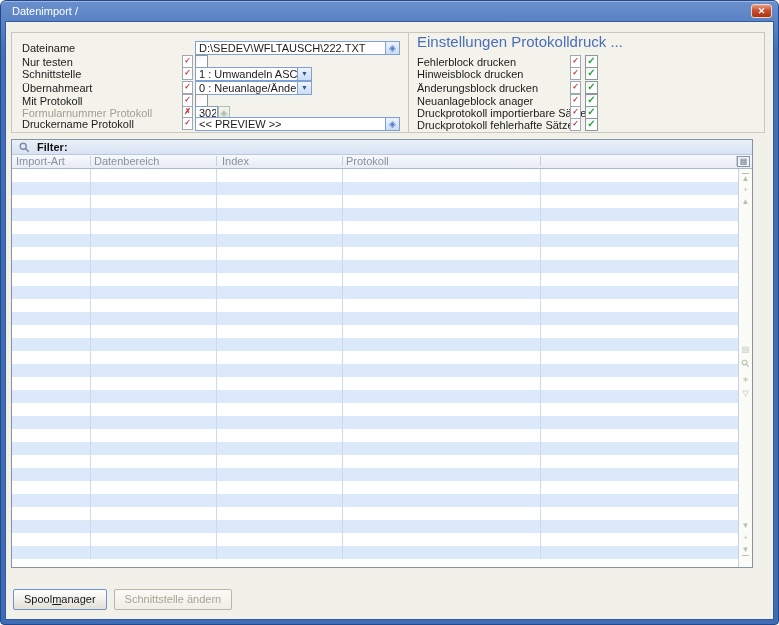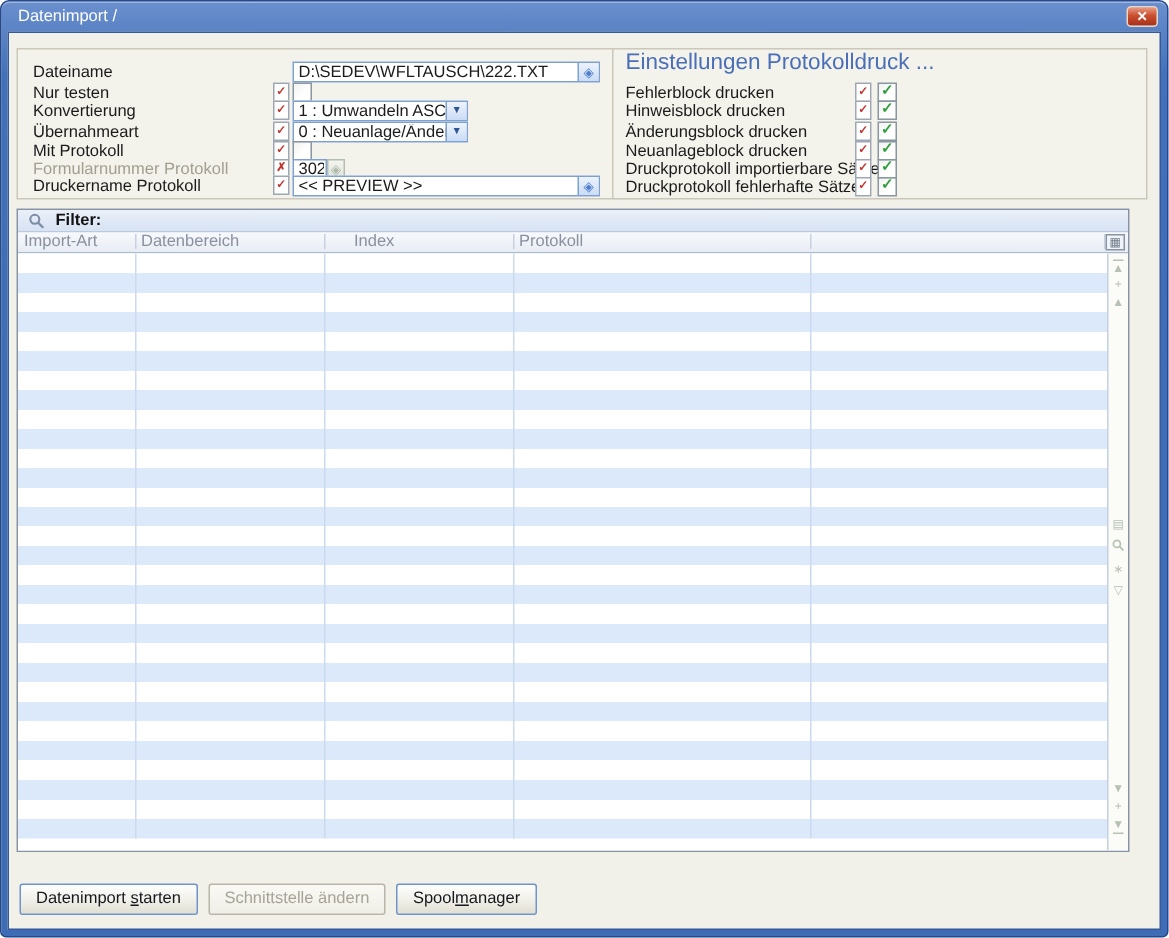--- a/index.html
+++ b/index.html
@@ -45,21 +45,21 @@
   .spin-btn{position:absolute;left:206px;top:0;width:12px;height:14px;border:1px solid #B5BDB0;background:linear-gradient(180deg,#F2F4EE,#E2E5DC);box-sizing:border-box;text-align:center;cursor:pointer;}
   .spin-btn span{display:block;font-size:9px;line-height:12px;color:#AEB9AC;}
 
   
   .filter-panel{position:absolute;left:5px;top:117px;width:742px;height:429px;border:1px solid #8793A3;background:#fff;box-sizing:border-box;}
   .filter-bar{position:absolute;left:0;top:0;right:0;height:14px;background:linear-gradient(180deg,#EAF0F9,#D7E2F3);border-bottom:1px solid #BCC9DE;padding-left:44px;}
   .filter-label{position:absolute;left:25px;top:1px;font-size:11px;font-weight:bold;color:#121212;}
   .filter-bar svg{position:absolute;left:7px;top:2px;}
   .grid-header{position:absolute;left:0;top:15px;right:0;height:13px;background:linear-gradient(180deg,#F7F9FC,#E7ECF4);border-bottom:1px solid #AAB9CC;font-size:11px;color:#8A919E;}
   .hcell{position:absolute;top:1px;line-height:11px;white-space:nowrap;cursor:pointer;}
-  .hc1{left:4px}.hc2{left:82px}.hc3{left:224px}.hc4{left:334px}.hc5{left:530px}
+  .hc1{left:4px}.hc2{left:82px}.hc3{left:210px}.hc4{left:334px}.hc5{left:530px}
   .hsep{position:absolute;top:1px;height:10px;width:1px;background:#C6D0DE;}
   .hs1{left:78px}.hs2{left:204px}.hs3{left:330px}.hs4{left:528px}.hs5{left:724px}
   .chooser{position:absolute;right:2px;top:1px;width:13px;height:11px;border:1px solid #8894A2;background:#F0F3F7;box-sizing:border-box;text-align:center;cursor:pointer;}
   .chooser span{display:block;font-size:8px;line-height:9px;color:#6F7D8B;}
   .grid-body{position:absolute;left:0;top:29px;width:726px;bottom:0;background:repeating-linear-gradient(180deg,#FFFFFF 0px,#FFFFFF 13px,#DCE9FA 13px,#DCE9FA 26px) top left / 100% 390px no-repeat,#FFFFFF;}
   .vsep{position:absolute;top:0;height:390px;width:1px;background:#CBDAEE;}
   .vs1{left:78px}.vs2{left:204px}.vs3{left:330px}.vs4{left:528px}
   .nav-strip{position:absolute;left:726px;top:29px;width:14px;bottom:0;border-left:1px solid #C6D0DE;background:#FBFBF8;box-sizing:border-box;}
   .nicon{position:absolute;left:0;width:13px;text-align:center;font-size:8px;line-height:10px;color:#B7C1B3;cursor:pointer;}
   .n1{top:4px}.n2{top:16px}.n3{top:28px}.n4{top:176px}.n5{top:190px}.n6{top:206px}.n7{top:220px}.n8{top:352px}.n9{top:364px}.n10{top:376px}
@@ -99,21 +99,21 @@
 
       <div class="frow fl2">
         <span class="flabel">Nur testen</span>
         <span class="edit-icon">
           <span>✓</span>
         </span>
         <span class="checkbox"></span>
       </div>
 
       <div class="frow fl3">
-        <span class="flabel">Konvertierung</span>
+        <span class="flabel">Schnittstelle</span>
         <span class="edit-icon">
           <span>✓</span>
         </span>
         <div class="field w-select">
           <span class="text">1 : Umwandeln ASCII/ANSI</span>
           <span class="combo-btn">
             <span class="arrow">▼</span>
           </span>
         </div>
       </div>
@@ -193,21 +193,21 @@
         <span class="flabel">Änderungsblock drucken</span>
         <span class="edit-icon">
           <span>✓</span>
         </span>
         <span class="checkbox">
           <span>✓</span>
         </span>
       </div>
 
       <div class="frow fr4">
-        <span class="flabel">Neuanlageblock drucken</span>
+        <span class="flabel">Neuanlageblock anager</span>
         <span class="edit-icon">
           <span>✓</span>
         </span>
         <span class="checkbox">
           <span>✓</span>
         </span>
       </div>
 
       <div class="frow fr5">
         <span class="flabel">Druckprotokoll importierbare Sätze</span>
@@ -274,24 +274,21 @@
         <span class="nicon n6"><span>∗</span></span>
         <span class="nicon n7"><span>▽</span></span>
         <span class="nicon n8"><span>▼</span></span>
         <span class="nicon n9"><span>+</span></span>
         <span class="nicon n10"><span>▼</span></span>
       </div>
     </div>
 
     <div class="button-bar">
       <button class="btn">
-        <span>Datenimport </span><span class="key">s</span><span>tarten</span>
+        <span>Spool</span><span class="key">m</span><span>anager</span>
       </button>
       <button class="btn disabled">
         <span>Schnittstelle ändern</span><span class="key"></span><span></span>
       </button>
-      <button class="btn">
-        <span>Spool</span><span class="key">m</span><span>anager</span>
-      </button>
     </div>
 
   </div>
 </div>
 
 </body></html>

